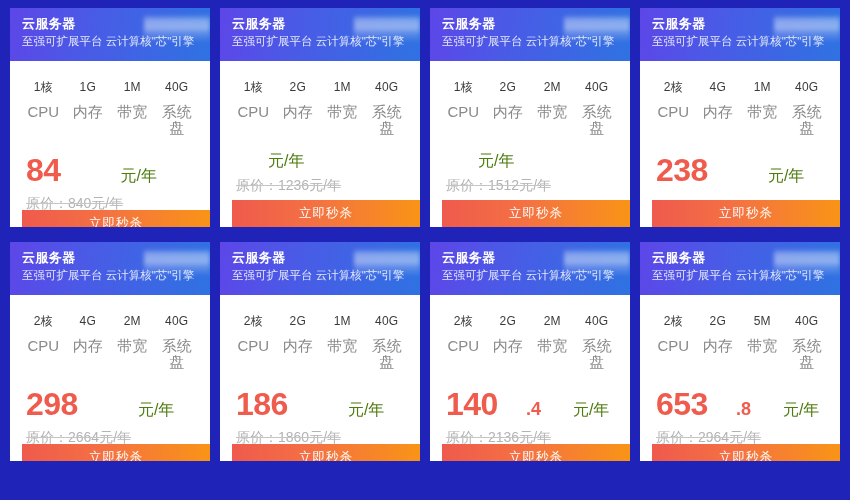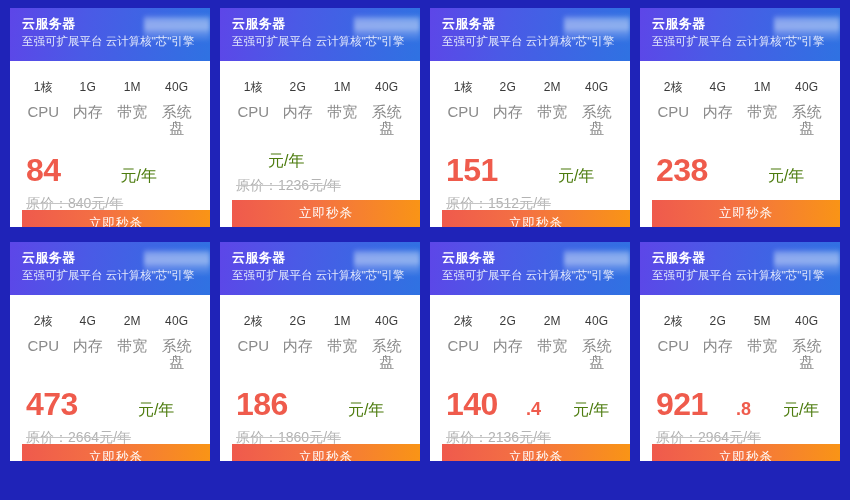--- a/index.html
+++ b/index.html
@@ -276,21 +276,20 @@
           <div class="spec">
             <span class="spec-val">2M</span>
             <span class="spec-lbl">带宽</span>
           </div>
           <div class="spec">
             <span class="spec-val">40G</span>
             <span class="spec-lbl">系统盘</span>
           </div>
         </div>
         <div class="price-row">
-          <span class="price-int">151</span>
           <span class="price-dec"></span>
           <span class="price-unit">元/年</span>
         </div>
         <div class="orig-price">原价：1512元/年</div>
       </div>
       <div class="buy-btn">立即秒杀</div>
     </div>
 
     <div class="card">
       <div class="card-head">
@@ -345,21 +344,21 @@
           <div class="spec">
             <span class="spec-val">2M</span>
             <span class="spec-lbl">带宽</span>
           </div>
           <div class="spec">
             <span class="spec-val">40G</span>
             <span class="spec-lbl">系统盘</span>
           </div>
         </div>
         <div class="price-row">
-          <span class="price-int">473</span>
+          <span class="price-int">298</span>
           <span class="price-dec"></span>
           <span class="price-unit">元/年</span>
         </div>
         <div class="orig-price">原价：2664元/年</div>
       </div>
       <div class="buy-btn">立即秒杀</div>
     </div>
 
     <div class="card">
       <div class="card-head">
@@ -450,21 +449,21 @@
           <div class="spec">
             <span class="spec-val">5M</span>
             <span class="spec-lbl">带宽</span>
           </div>
           <div class="spec">
             <span class="spec-val">40G</span>
             <span class="spec-lbl">系统盘</span>
           </div>
         </div>
         <div class="price-row">
-          <span class="price-int">921</span>
+          <span class="price-int">653</span>
           <span class="price-dec">.8</span>
           <span class="price-unit">元/年</span>
         </div>
         <div class="orig-price">原价：2964元/年</div>
       </div>
       <div class="buy-btn">立即秒杀</div>
     </div>
 
   </div>
 </div>

